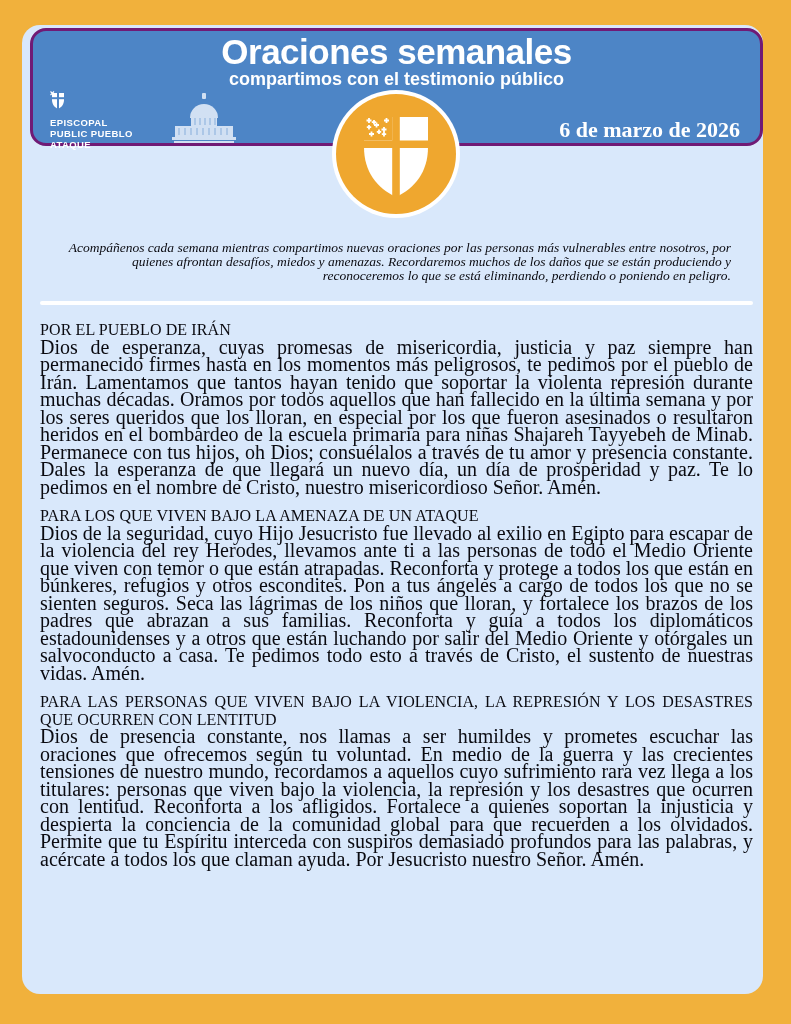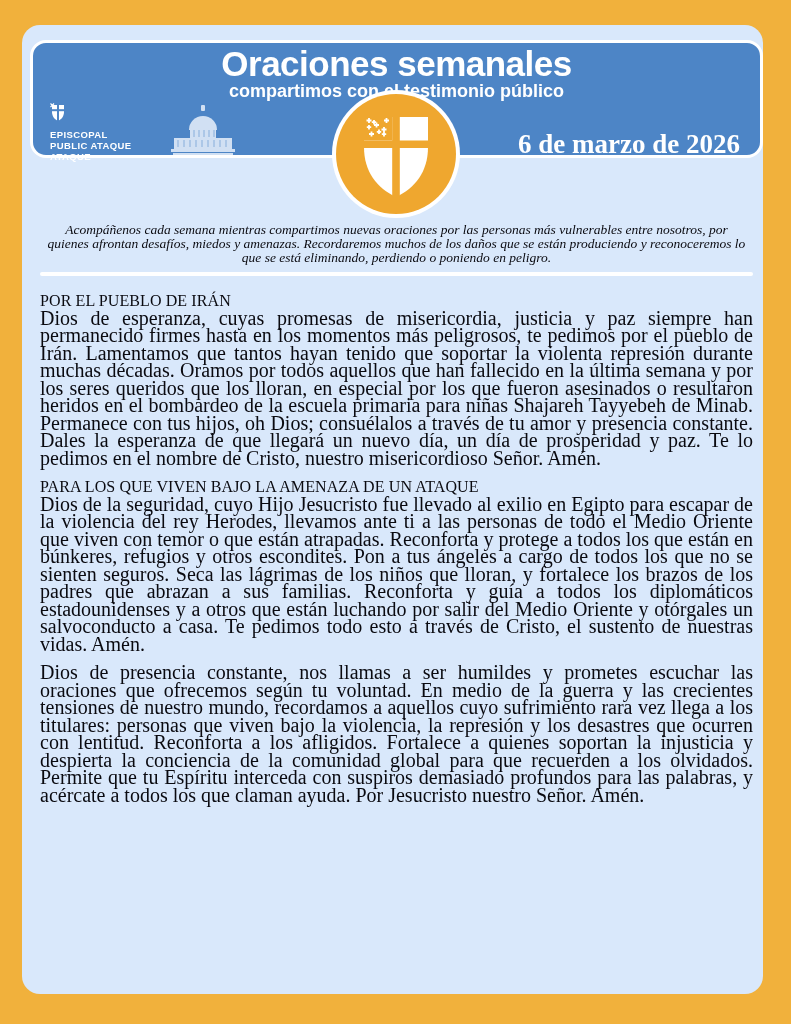--- a/index.html
+++ b/index.html
@@ -6,22 +6,22 @@
   body{
     width:791px;height:1024px;position:relative;overflow:hidden;
     background:#F1B13C;
     font-family:"Liberation Serif", serif;
   }
   .panel{
     position:absolute;left:22px;top:25px;right:28px;bottom:30px;
     background:#D9E8FB;border-radius:18px;
   }
   .header{
-    position:absolute;left:30px;top:40px;width:733px;height:118px;
-    background:#4D85C6;border:3px solid #ffffff;border-radius:16px;
+    position:absolute;left:30px;top:28px;width:733px;height:118px;
+    background:#4D85C6;border:3px solid #701a75;border-radius:16px;
     box-sizing:border-box;color:#FFFFFF;
   }
   .title{
     text-align:center;margin-top:3px;
     font-family:"Liberation Sans", sans-serif;font-weight:bold;
     font-size:35px;letter-spacing:-0.5px;line-height:1.0;
   }
   .subtitle{
     text-align:center;margin-top:1px;
     font-family:"Liberation Sans", sans-serif;font-weight:bold;
@@ -29,35 +29,35 @@
   }
   .eppn{position:absolute;left:17px;top:60px;display:flex;align-items:flex-start;gap:32px;}
   .eppn-left{display:flex;flex-direction:column;}
   .eppn-text{
     margin-top:3px;font-family:"Liberation Sans", sans-serif;font-weight:bold;
     font-size:9.5px;line-height:11px;letter-spacing:0.4px;color:#FFFFFF;
   }
   .capitol{margin-left:6px;margin-top:0px;}
   .date{
     position:absolute;right:20px;top:86px;
-    font-family:"Liberation Serif", serif;font-weight:bold;font-size:27px;color:#FFFFFF;
+    font-family:"Liberation Serif", serif;font-weight:bold;font-size:22px;color:#FFFFFF;
   }
   .seal{
     position:absolute;left:50%;top:89px;transform:translateX(-50%);
     width:130px;height:130px;z-index:5;
   }
   .content{
     position:absolute;left:40px;right:38px;top:223px;
     color:#0A0A10;
   }
   .intro{
     text-align:center;font-style:italic;font-size:13.5px;line-height:14px;
     padding:0 4px;
   }
-  .intro p{margin:0;}
+  .intro p{margin:18px;text-align:right;}
   .rule{
     height:4px;background:#FFFFFF;border-radius:2px;margin:7px 0 16px 0;
   }
   .section{margin-bottom:11px;}
   .section h2{
     margin:0;font-size:16px;line-height:17.5px;font-weight:normal;
     text-align:justify;letter-spacing:0.1px;
   }
   .section p{
     margin:0;font-size:20px;line-height:17.5px;text-align:justify;
@@ -77,21 +77,21 @@
       <span>
         <svg width="15" height="19" viewBox="0 0 15 19">
           <path d="M2,2 H14 V9 C14,13.5 11.2,16.5 8,18 C4.8,16.5 2,13.5 2,9 Z" fill="#FFFFFF"></path>
           <rect x="7" y="2" width="2" height="16" fill="#4D85C6"></rect>
           <rect x="2" y="6.2" width="12" height="2" fill="#4D85C6"></rect>
           <path d="M0.5,0.5 L4,4 M4,0.5 L0.5,4" stroke="#FFFFFF" stroke-width="1.1"></path>
         </svg>
       </span>
       <div class="eppn-text">
         <div>EPISCOPAL</div>
-        <div>PUBLIC ATAQUE</div>
+        <div>PUBLIC PUEBLO</div>
         <div>ATAQUE</div>
       </div>
     </div>
     <span class="capitol">
       <svg width="66" height="54" viewBox="0 0 66 54" fill="none">
         <g fill="#E9F1FB" opacity="0.85">
           <rect x="31" y="2" width="4" height="6" rx="1"></rect>
           <path d="M19,27 A14,14 0 0 1 47,27 Z"></path>
           <rect x="20" y="26" width="26" height="9"></rect>
           <rect x="4" y="35" width="58" height="11"></rect>
@@ -143,15 +143,16 @@
     <h2>POR EL PUEBLO DE IRÁN</h2>
     <p>Dios de esperanza, cuyas promesas de misericordia, justicia y paz siempre han permanecido firmes hasta en los momentos más peligrosos, te pedimos por el pueblo de Irán. Lamentamos que tantos hayan tenido que soportar la violenta represión durante muchas décadas. Oramos por todos aquellos que han fallecido en la última semana y por los seres queridos que los lloran, en especial por los que fueron asesinados o resultaron heridos en el bombardeo de la escuela primaria para niñas Shajareh Tayyebeh de Minab. Permanece con tus hijos, oh Dios; consuélalos a través de tu amor y presencia constante. Dales la esperanza de que llegará un nuevo día, un día de prosperidad y paz. Te lo pedimos en el nombre de Cristo, nuestro misericordioso Señor. Amén.</p>
   </div>
 
   <div class="section">
     <h2>PARA LOS QUE VIVEN BAJO LA AMENAZA DE UN ATAQUE</h2>
     <p>Dios de la seguridad, cuyo Hijo Jesucristo fue llevado al exilio en Egipto para escapar de la violencia del rey Herodes, llevamos ante ti a las personas de todo el Medio Oriente que viven con temor o que están atrapadas. Reconforta y protege a todos los que están en búnkeres, refugios y otros escondites. Pon a tus ángeles a cargo de todos los que no se sienten seguros. Seca las lágrimas de los niños que lloran, y fortalece los brazos de los padres que abrazan a sus familias. Reconforta y guía a todos los diplomáticos estadounidenses y a otros que están luchando por salir del Medio Oriente y otórgales un salvoconducto a casa. Te pedimos todo esto a través de Cristo, el sustento de nuestras vidas. Amén.</p>
   </div>
 
   <div class="section">
+    <h2>PARA LAS PERSONAS QUE VIVEN BAJO LA VIOLENCIA, LA REPRESIÓN Y LOS DESASTRES QUE OCURREN CON LENTITUD</h2>
     <p>Dios de presencia constante, nos llamas a ser humildes y prometes escuchar las oraciones que ofrecemos según tu voluntad. En medio de la guerra y las crecientes tensiones de nuestro mundo, recordamos a aquellos cuyo sufrimiento rara vez llega a los titulares: personas que viven bajo la violencia, la represión y los desastres que ocurren con lentitud. Reconforta a los afligidos. Fortalece a quienes soportan la injusticia y despierta la conciencia de la comunidad global para que recuerden a los olvidados. Permite que tu Espíritu interceda con suspiros demasiado profundos para las palabras, y acércate a todos los que claman ayuda. Por Jesucristo nuestro Señor. Amén.</p>
   </div>
 </div>
 
 </body></html>

